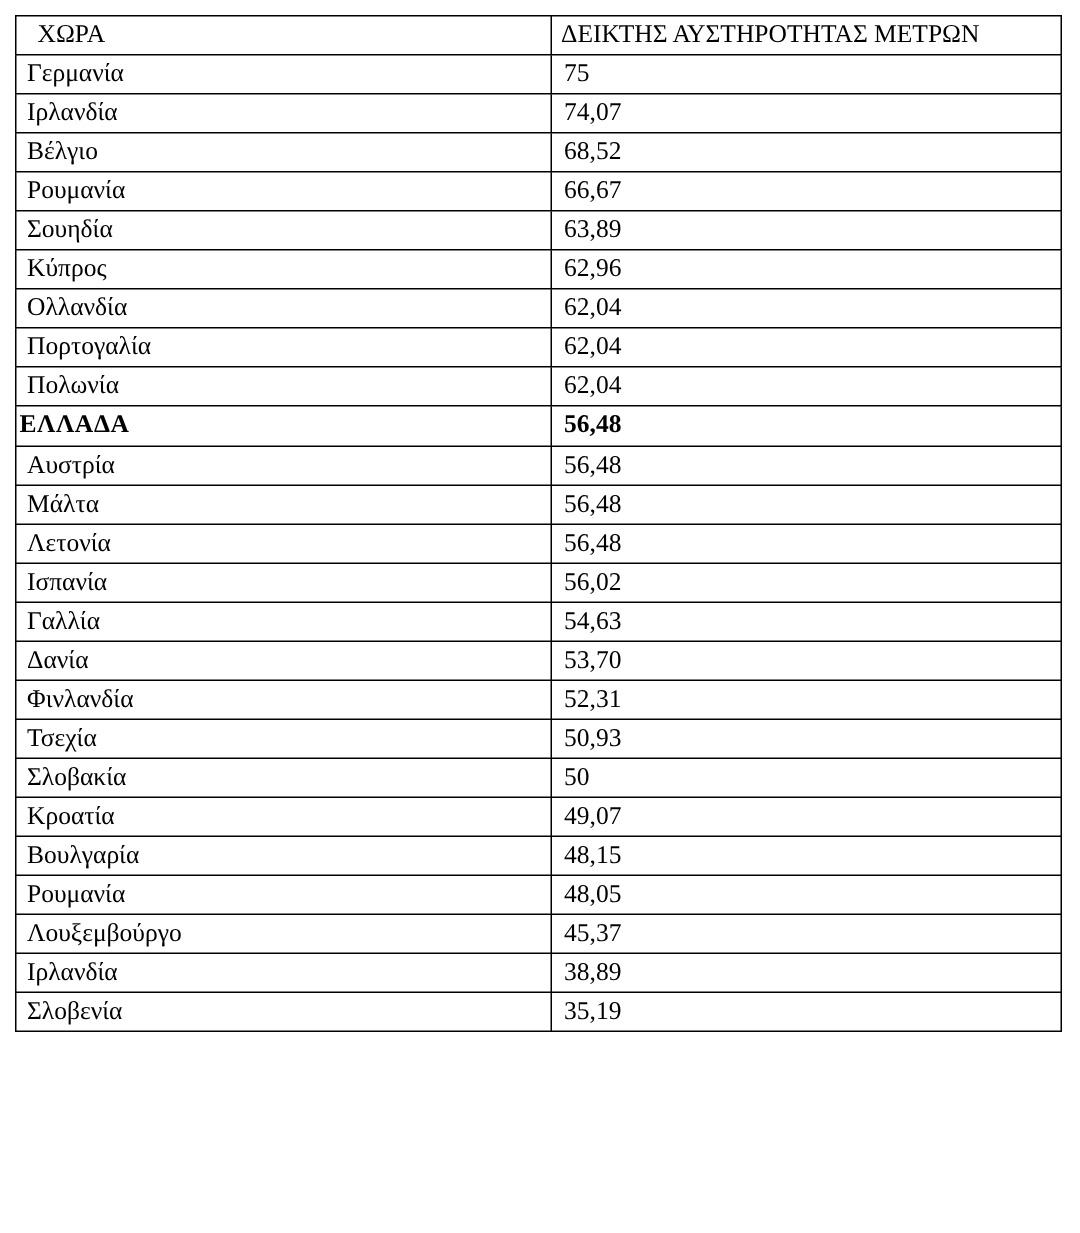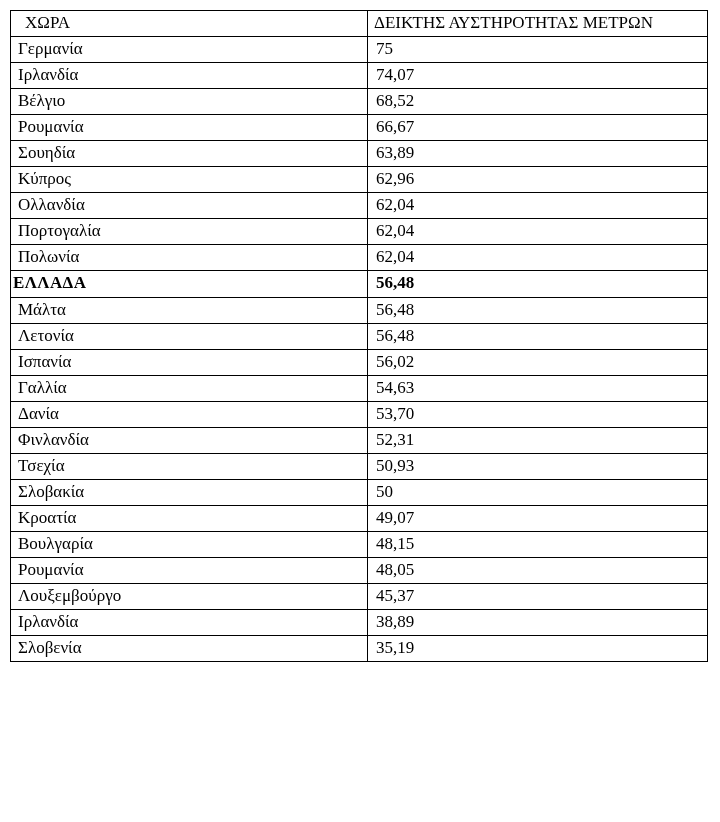--- a/index.html
+++ b/index.html
@@ -117,20 +117,24 @@
         </tr>
         <tr>
           <td class="cell-country">Πολωνία</td>
           <td class="cell-value">62,04</td>
         </tr>
         <tr class="highlight-row">
           <td class="cell-country">ΕΛΛΑΔΑ</td>
           <td class="cell-value">56,48</td>
         </tr>
         <tr>
+          <td class="cell-country">Αυστρία</td>
+          <td class="cell-value">56,48</td>
+        </tr>
+        <tr>
           <td class="cell-country">Μάλτα</td>
           <td class="cell-value">56,48</td>
         </tr>
         <tr>
           <td class="cell-country">Λετονία</td>
           <td class="cell-value">56,48</td>
         </tr>
         <tr>
           <td class="cell-country">Ισπανία</td>
           <td class="cell-value">56,02</td>

